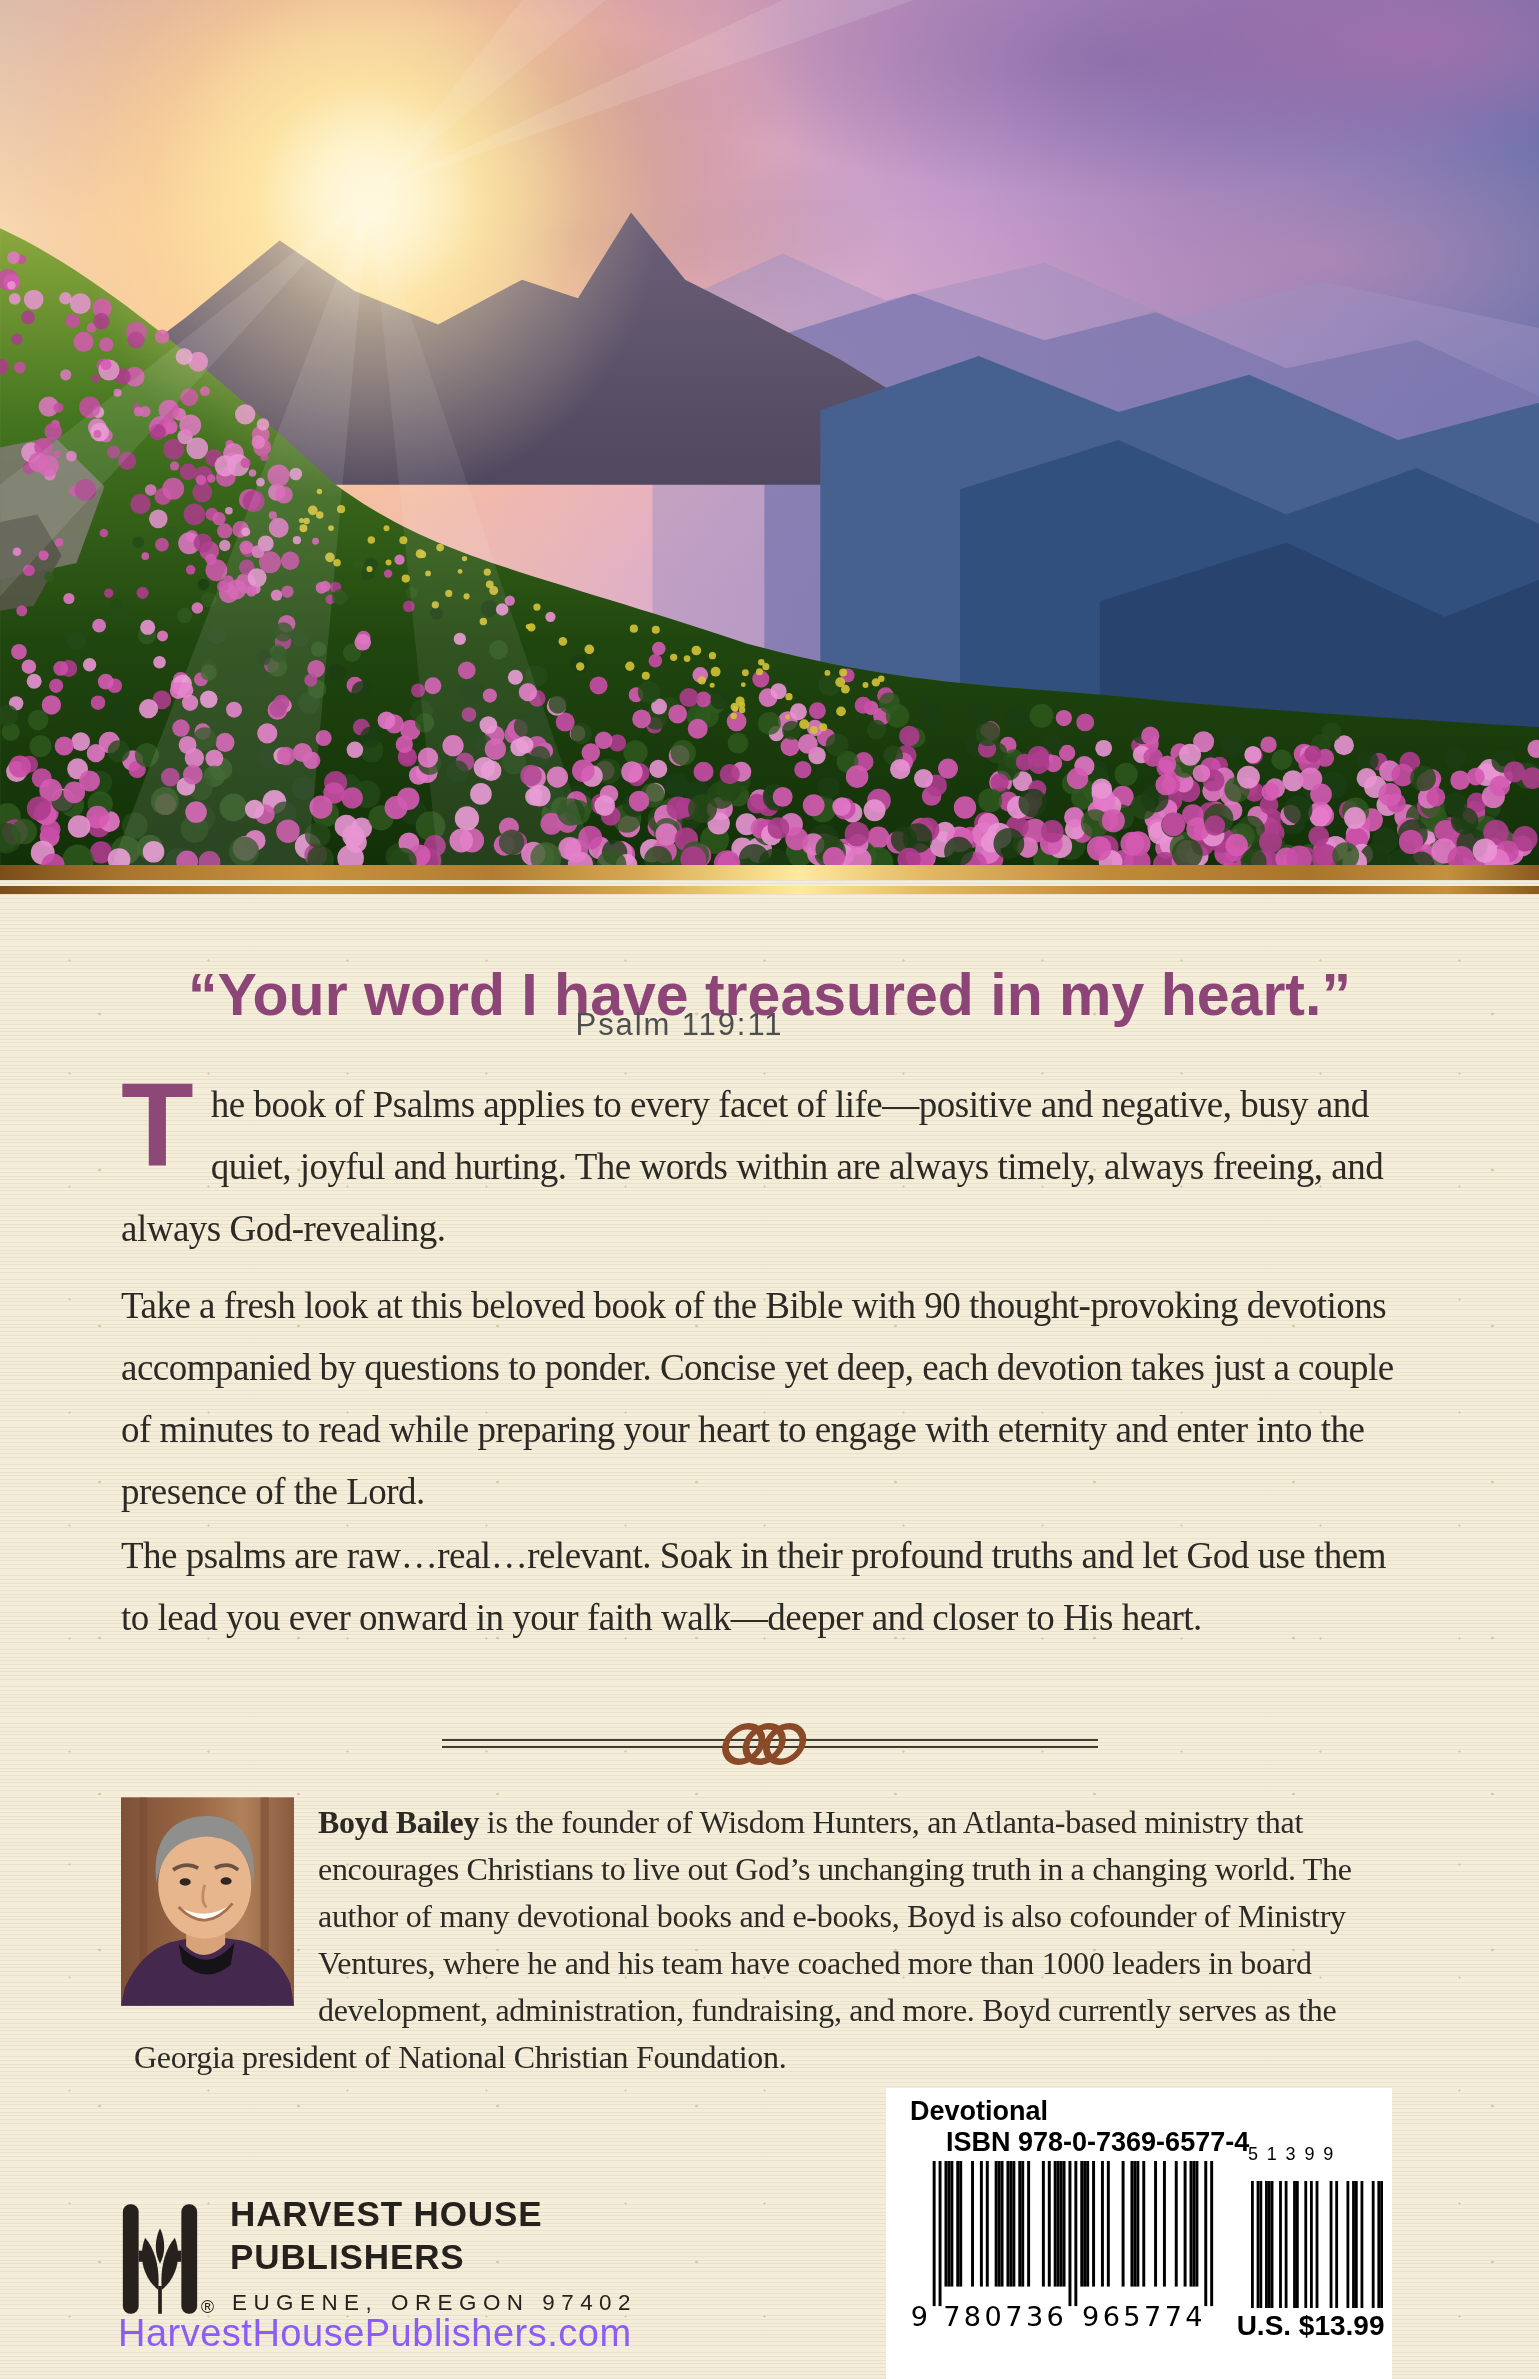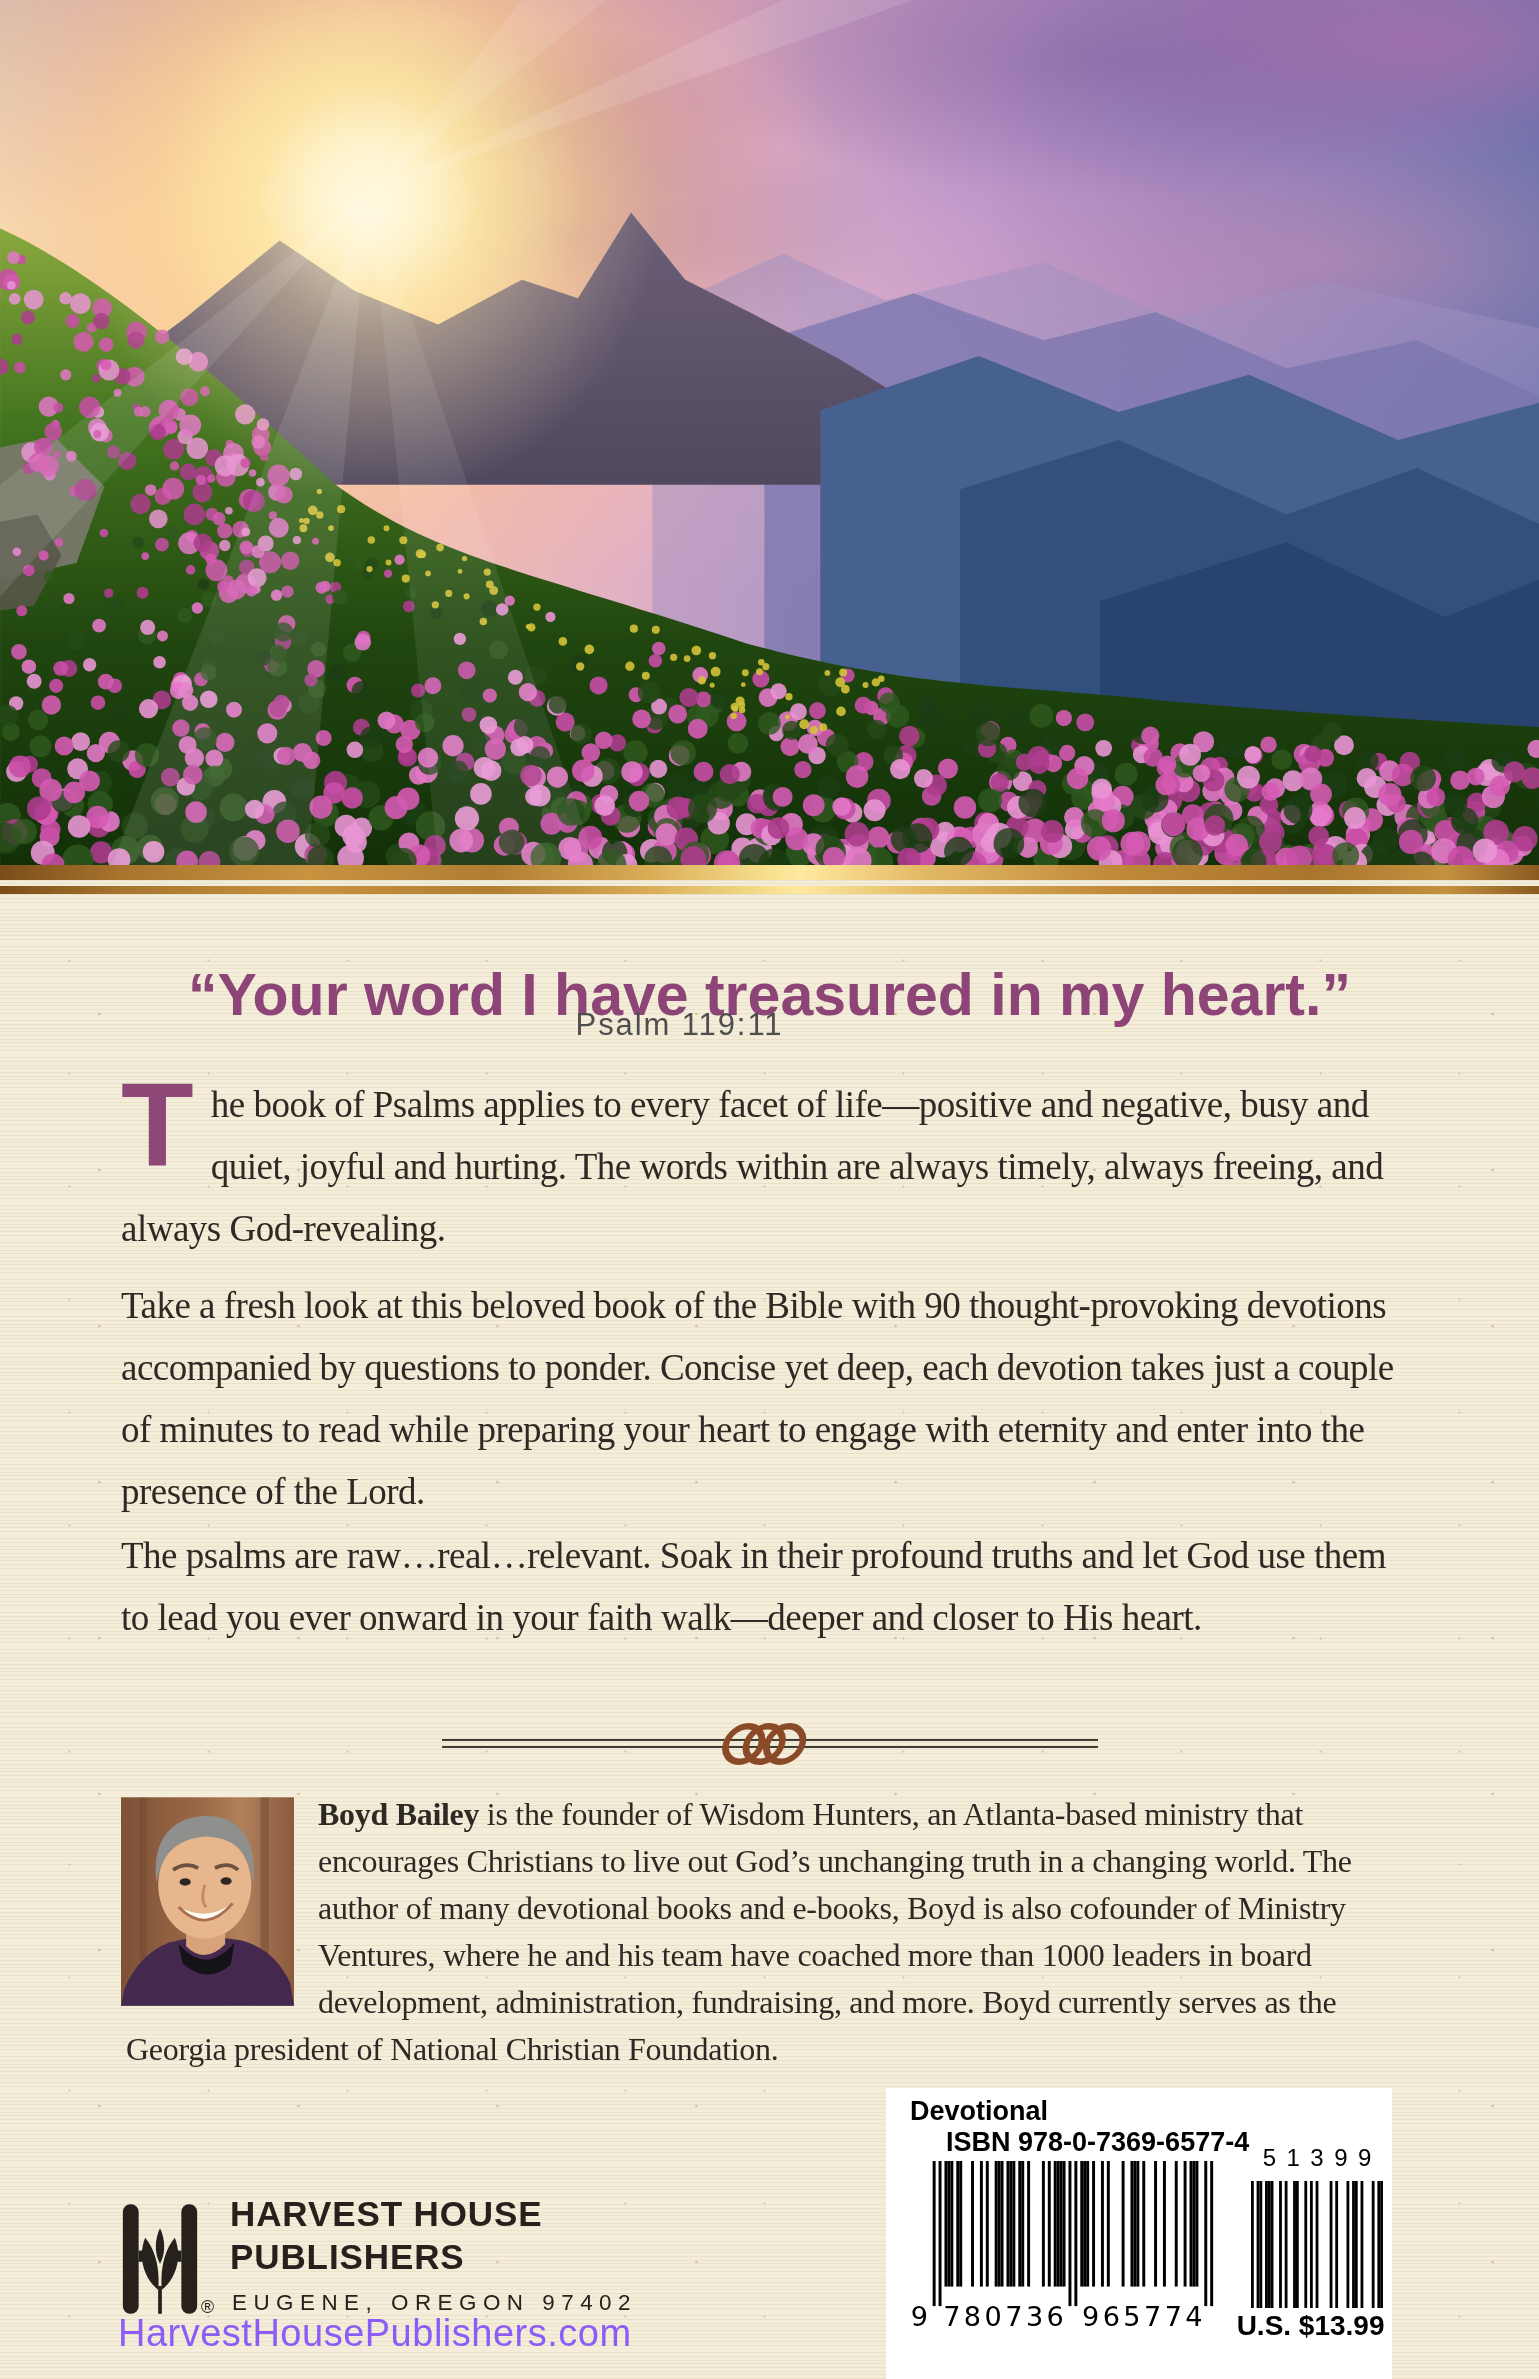--- a/index.html
+++ b/index.html
@@ -57,36 +57,36 @@
     font-size:119px;line-height:89px;color:#8e4878;margin:5.6px 17px 0 0;letter-spacing:0;
   }
   
   .divider{top:1715px;left:121px;width:1298px;height:56px;}
   .divider-inner{position:relative;width:656px;height:56px;margin:0 auto;}
   .divider-line{position:absolute;left:0;right:0;height:1.9px;background:#3f3b35;}
   .dl1{top:24px;} .dl2{top:31px;}
   .coil{position:absolute;left:50%;top:1.9px;transform:translateX(-50%);}
   
   .bio{top:1786px;left:121px;width:1300px;font-size:32px;line-height:47px;color:#2d2925;letter-spacing:-0.3px;}
-  .bio p{margin:5px;}
+  .bio p{margin:13px;}
   .author-photo{float:left;width:173px;height:209px;margin:11.2px 24px 5.6px 0;overflow:hidden;}
   .bio strong{font-weight:bold;}
   
   .publogo{left:121px;top:2204px;}
   .pubname{left:230px;font-family:"Liberation Sans", sans-serif;font-weight:bold;color:#26211d;font-size:35px;letter-spacing:0.9px;}
   .pn1{top:2194px;} .pn2{top:2237px;}
   .reg{left:201px;top:2297px;font-family:"Liberation Sans", sans-serif;font-size:17.7px;color:#26211d;}
   .publoc{left:232px;top:2290px;font-family:"Liberation Sans", sans-serif;font-size:22.4px;color:#26211d;letter-spacing:6.5px;}
   .website{left:118px;top:2312px;font-family:"Liberation Sans", sans-serif;font-size:38px;color:#8b5cf6;letter-spacing:0.5px;}
   
   .bcbox{left:886px;top:2088px;width:506px;height:323px;background:#fff;}
   .bc-cat{position:absolute;left:24px;top:7.5px;font-family:"Liberation Sans", sans-serif;font-weight:bold;font-size:27px;color:#000;}
   .bc-isbn{position:absolute;left:60px;top:39px;font-family:"Liberation Sans", sans-serif;font-weight:bold;font-size:27px;color:#000;}
   .bc-ean{position:absolute;left:26px;top:73px;}
-  .bc-addon-digits{position:absolute;left:362px;top:56px;width:140px;text-align:center;font-family:"Liberation Sans", sans-serif;font-size:24px;color:#000;letter-spacing:1.9px;}
+  .bc-addon-digits{position:absolute;left:362px;top:56px;width:140px;font-family:"Liberation Sans", sans-serif;font-size:18px;color:#000;letter-spacing:1.9px;}
   .bc-addon{position:absolute;left:365px;top:93px;}
   .bc-price{position:absolute;right:7.5px;top:222px;font-family:"Liberation Sans", sans-serif;font-weight:bold;font-size:28px;color:#000;}
 </style>
 </head>
 <body>
 
 <div class="abs photo">
   <svg id="scene" width="1539" height="865" viewBox="0 0 1651 928">
     <defs>
       <linearGradient id="gMtn" x1="0" y1="0" x2="0" y2="1">

